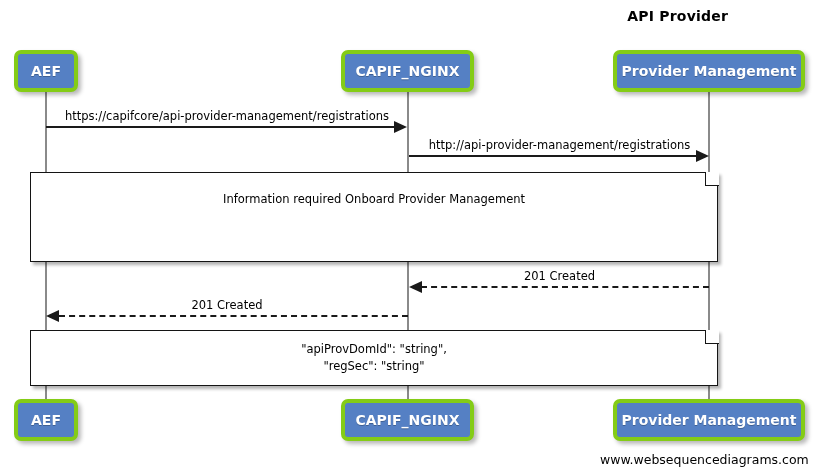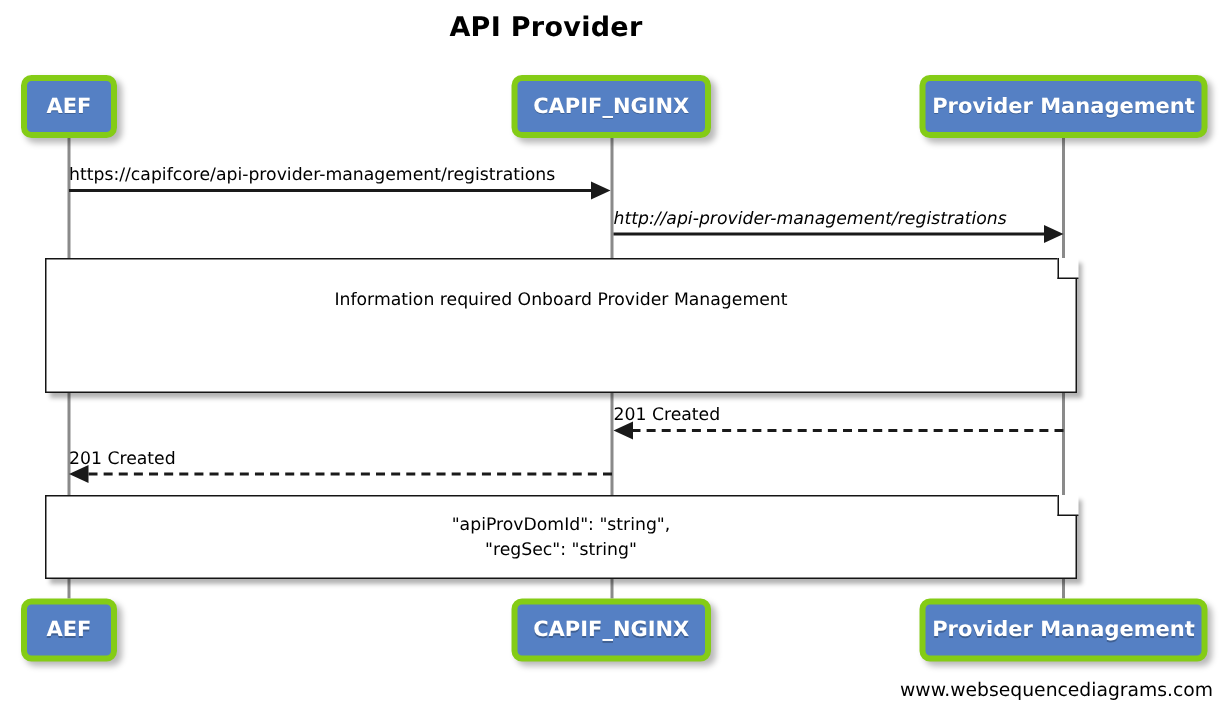--- a/index.html
+++ b/index.html
@@ -17,22 +17,22 @@
     background: #ffffff;
     overflow: hidden;
   }
 
   
   .diagram-title {
     position: absolute;
     left: 0;
     top: 8px;
     width: 728px;
-    text-align: center;
-    font-size: 18px;
+    text-align: right;
+    font-size: 14px;
     font-weight: bold;
     color: #000000;
     letter-spacing: 0.2px;
   }
 
   
   .participant {
     position: absolute;
     box-sizing: border-box;
     background: #5580c4;
@@ -81,20 +81,21 @@
   }
   .arrowhead.left {
     border-top: 6px solid transparent;
     border-bottom: 6px solid transparent;
     border-right: 13px solid #1a1a1a;
   }
   .msg-label {
     position: absolute;
     font-size: 11.5px;
     color: #000000;
+    text-align: center;
     white-space: nowrap;
     z-index: 4;
   }
 
   
   .note {
     position: absolute;
     box-sizing: border-box;
     background: #ffffff;
     border: 1.5px solid #141414;
@@ -159,21 +160,21 @@
   <div class="participant" style="left:613px; top:399px; width:192px; height:42px;">
     <span>Provider Management</span>
   </div>
 
   <div class="msg" style="left:46px; top:126px; width:349px;"></div>
   <div class="arrowhead right" style="left:394px; top:121px;"></div>
   <div class="msg-label" style="left:46px; top:109px; width:362px;">https://capifcore/api-provider-management/registrations</div>
 
   <div class="msg" style="left:409px; top:155px; width:288px;"></div>
   <div class="arrowhead right" style="left:696px; top:150px;"></div>
-  <div class="msg-label" style="left:409px; top:138px; width:301px;font-style:italic;">http://api-provider-management/registrations</div>
+  <div class="msg-label" style="left:409px; top:138px; width:301px;">http://api-provider-management/registrations</div>
 
   <div class="note" style="left:30px; top:172px; width:688px; height:90px;">
     <div class="fold"></div>
     <div class="note-text" style="top:19px;">Information required Onboard Provider Management</div>
   </div>
 
   <div class="msg dashed" style="left:421px; top:286px; width:288px;"></div>
   <div class="arrowhead left" style="left:409px; top:281px;"></div>
   <div class="msg-label" style="left:409px; top:269px; width:301px;">201 Created</div>
 

